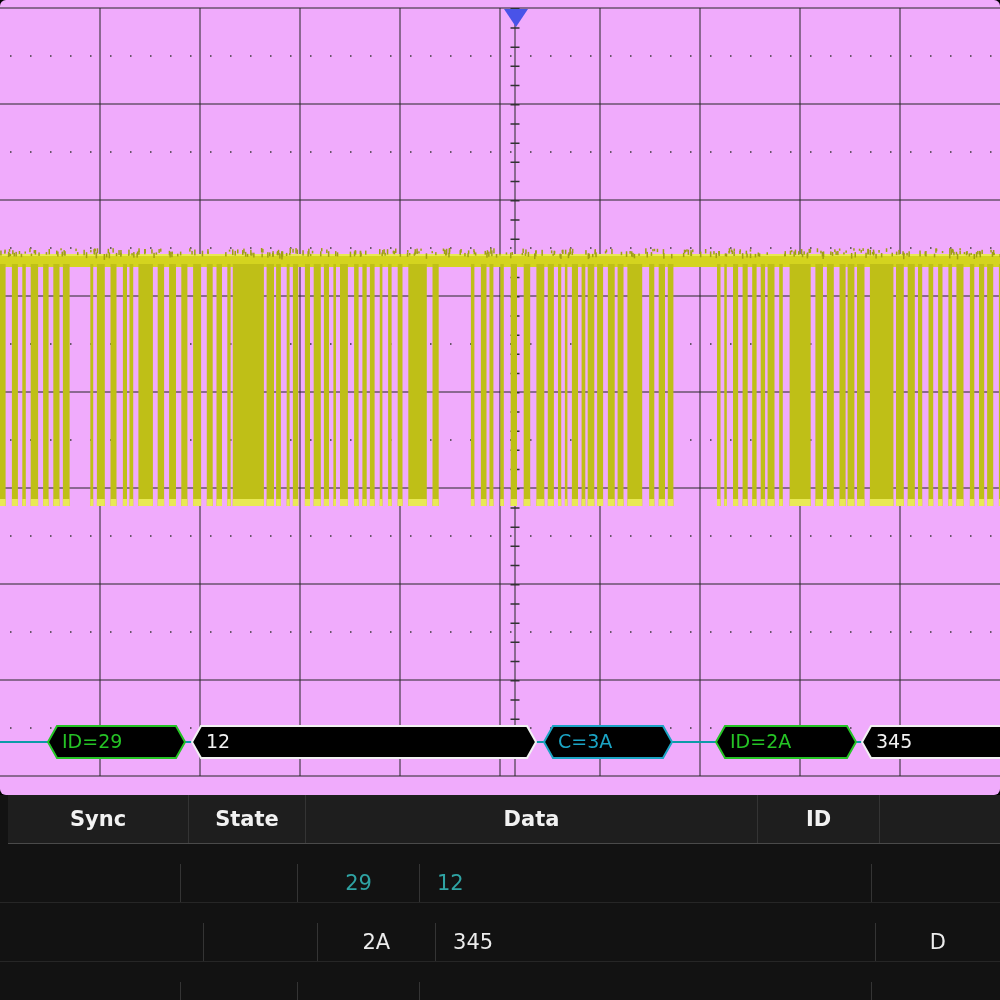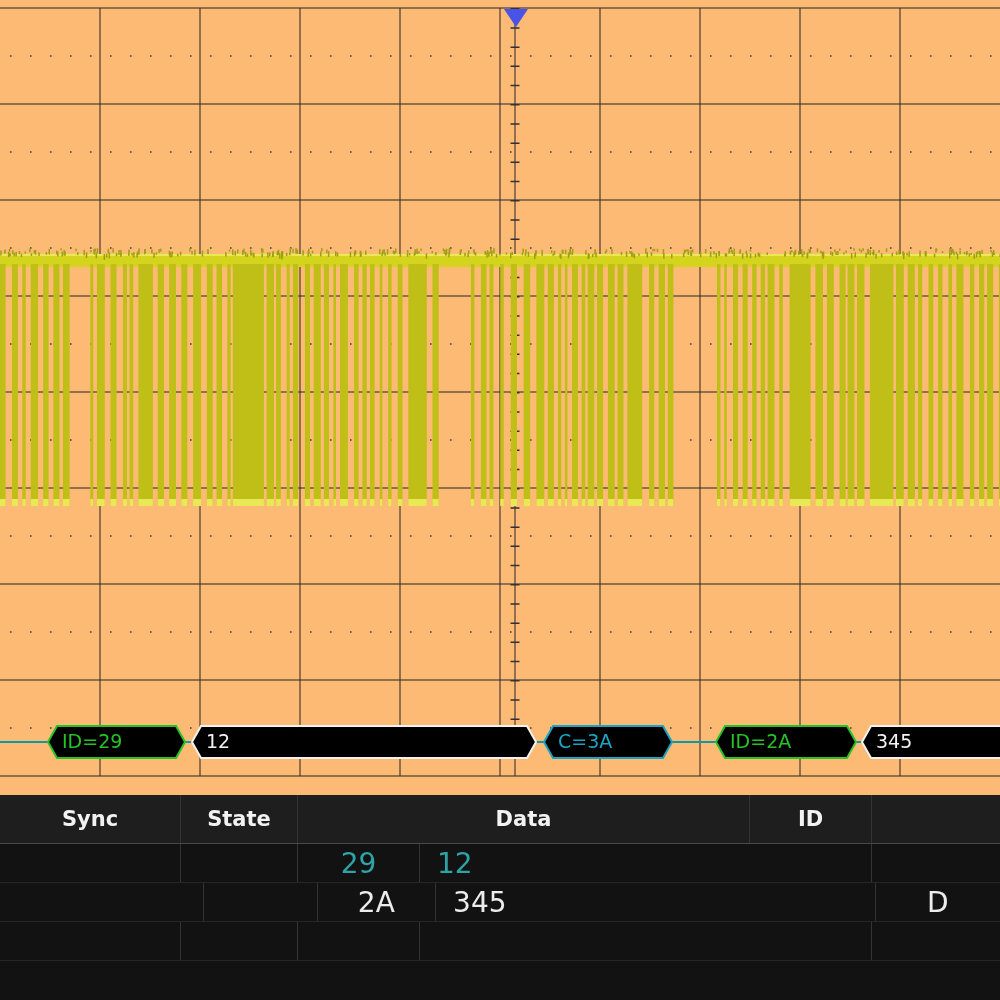--- a/index.html
+++ b/index.html
@@ -1,21 +1,21 @@
 <!DOCTYPE html>
 <html><head>
 <meta charset="utf-8">
 <style>
   html,body{margin:0;padding:0;background:#000;}
   body{width:1000px;height:1000px;overflow:hidden;font-family:"DejaVu Sans","Liberation Sans",sans-serif;}
-  .scope{position:relative;width:1000px;height:795px;background:#fdba74;}
+  .scope{position:relative;width:1000px;height:795px;background:#f0abfc;border-radius:6px;}
   .scope svg{display:block;}
   .decode-table{position:absolute;top:795px;left:0;width:1000px;height:205px;background:#121212;}
-  .thead{display:flex;height:48px;background:#1e1e1e;border-bottom:1px solid #4a4a4a;color:#f2f2f2;font-weight:bold;font-size:21px;}
-  .trow{display:flex;height:38px;font-size:28px;border-bottom:1px solid #262626;}
+  .thead{display:flex;height:48px;background:#1e1e1e;border-bottom:1px solid #4a4a4a;color:#f2f2f2;font-weight:bold;font-size:21px;margin-left:8px;}
+  .trow{display:flex;height:38px;font-size:21px;border-bottom:1px solid #262626;margin-top:20px;}
   .cell{box-sizing:border-box;border-right:1px solid #343434;height:100%;display:flex;align-items:center;justify-content:center;white-space:nowrap;}
   .c-sync{width:181px}
   .c-state{width:117px}
   .c-id{width:122px}
   .c-data{width:452px;justify-content:flex-start;padding-left:17px}
   .thead .c-data{justify-content:center;padding-left:0}
   .c-crc{width:128px;border-right:none}
 </style>
 </head>
 <body>

